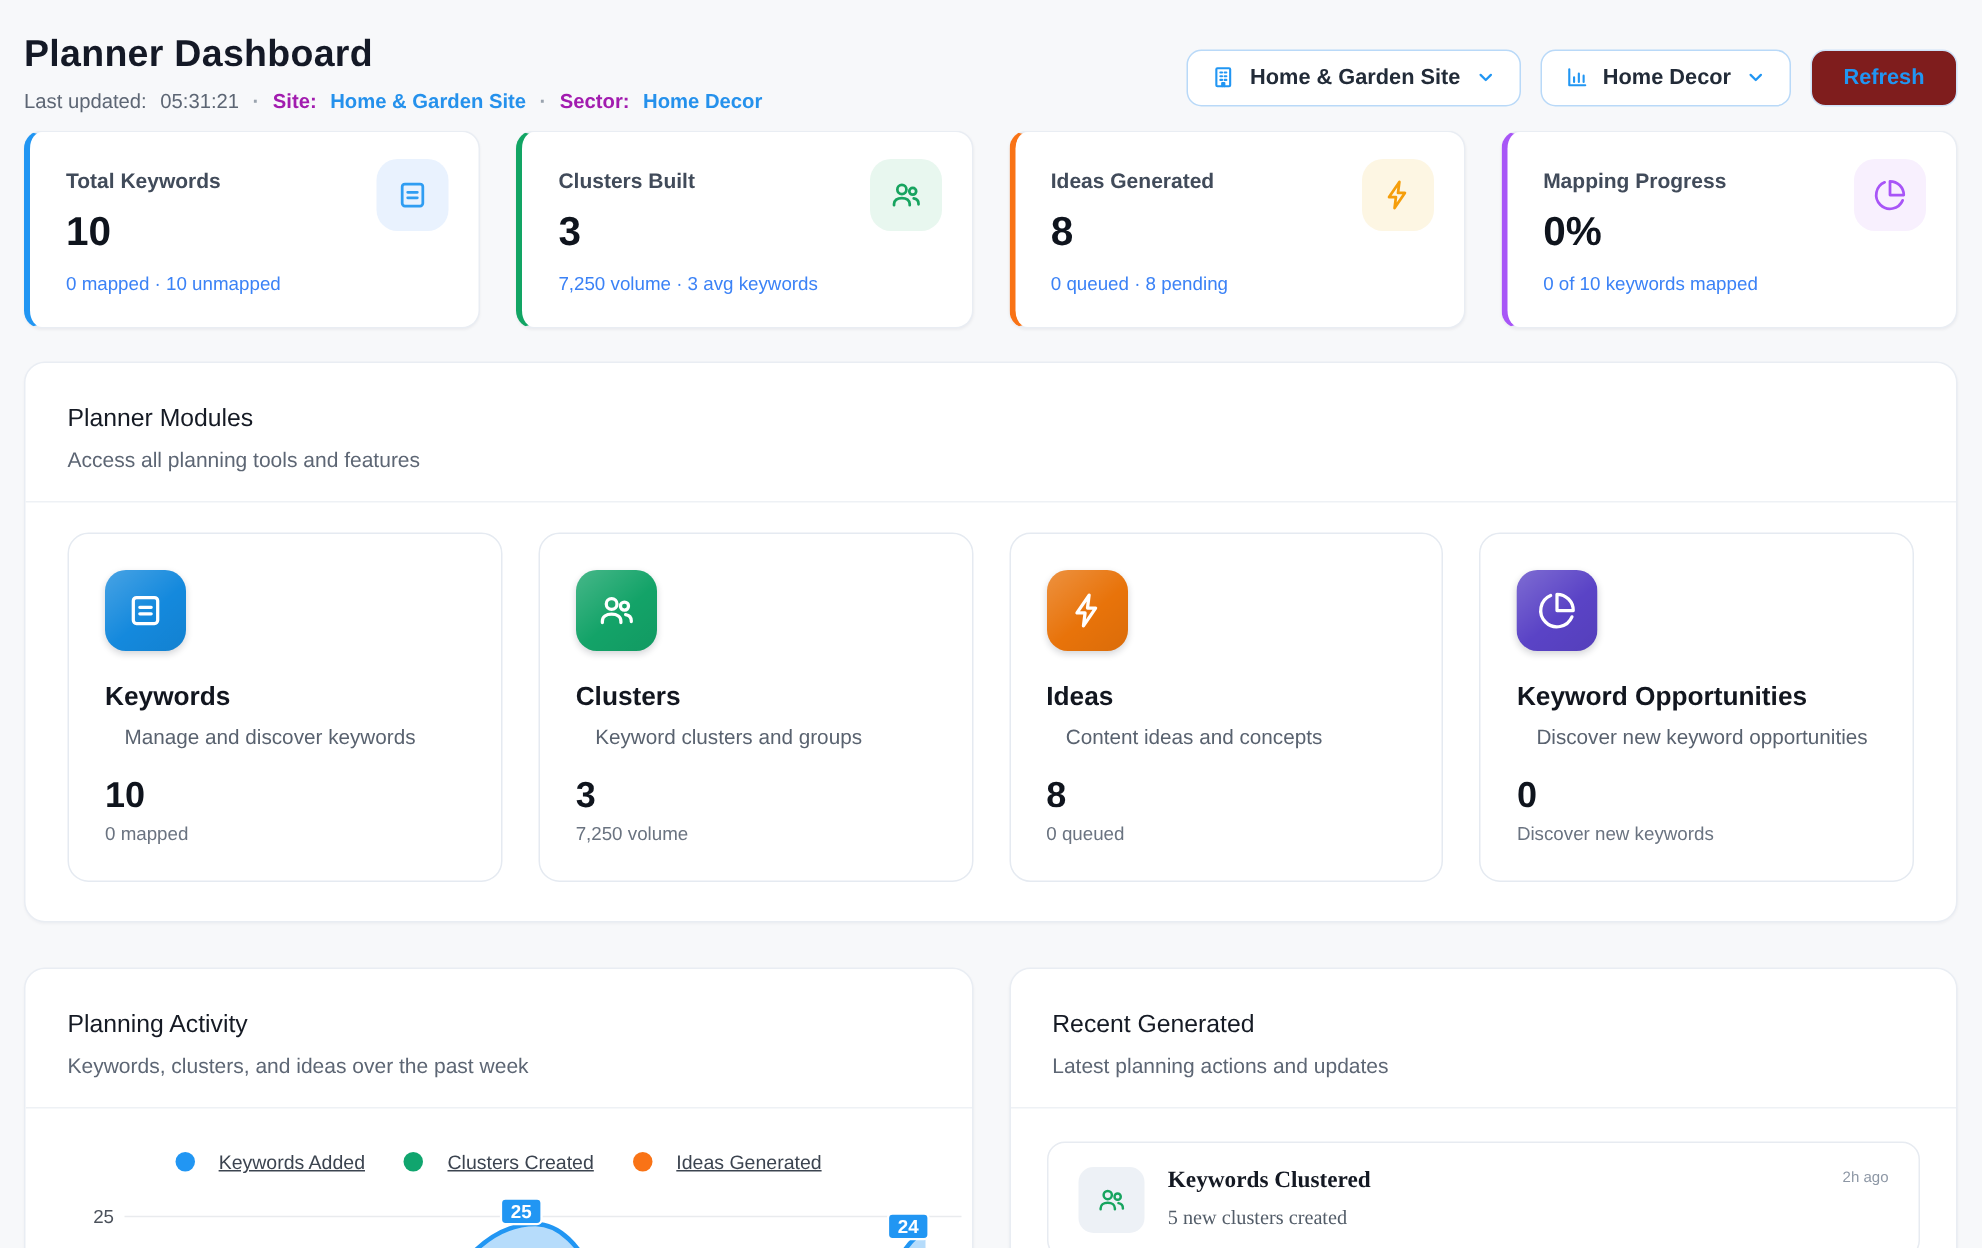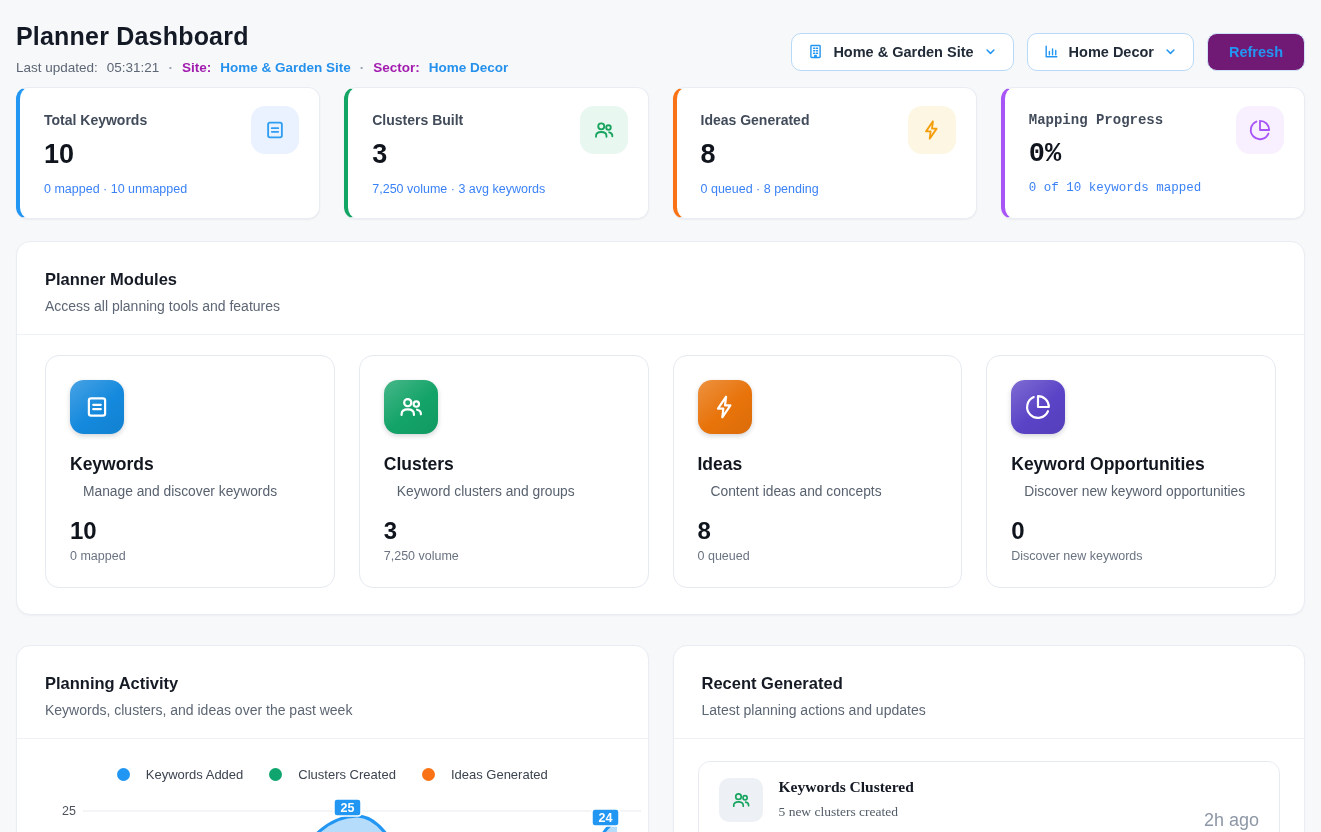--- a/index.html
+++ b/index.html
@@ -20,21 +20,21 @@
   .meta a.link { color:#2591ec; font-weight:700; text-decoration:none; }
 
   .toolbar { display:flex; gap:13px; padding-top:6px; }
   .btn {
     display:inline-flex; align-items:center; gap:9px; height:38px; padding:0 15px;
     background:#fff; border:1px solid #b9d9f8; border-radius:10px;
     font-size:14.5px; font-weight:700; color:#222b38; cursor:pointer;
     font-family:inherit;
   }
   .btn .ic { color:#2196f3; }
-  .btn-refresh { color:#2196f3; border-color:#cfe2f8; background:#701a75; padding:0 21px; }
+  .btn-refresh { color:#2196f3; border-color:#cfe2f8; background:#7f1d1d; padding:0 21px; }
 
   .ic { display:inline-block; vertical-align:middle; }
 
   
   .stats { display:grid; grid-template-columns:repeat(4,1fr); gap:24px; margin-top:12px; }
   .stat {
     position:relative; background:#fff; height:132px;
     border:1px solid #e9edf3; border-left:4px solid #ccc; border-radius:12px;
     padding:24px 22px 0 24px; box-shadow:0 1px 2px rgba(16,24,40,.05);
   }
@@ -45,21 +45,21 @@
     position:absolute; top:18px; right:20px; width:48px; height:48px; border-radius:14px;
     display:flex; align-items:center; justify-content:center;
   }
 
   
   .panel {
     background:#fff; border:1px solid #e9edf3; border-radius:14px;
     box-shadow:0 1px 2px rgba(16,24,40,.04); margin-top:22px;
   }
   .panel-head { padding:28px 28px 20px; }
-  .panel-title { font-size:16.5px; font-weight:700; color:#151a24; }
+  .panel-title { font-size:16.5px; font-weight:400; color:#151a24; }
   .panel-sub { font-size:14px; color:#5d6674; margin-top:9px; }
   .panel-divider { border-top:1px solid #eef1f5; }
 
   
   .modules { display:grid; grid-template-columns:repeat(4,1fr); gap:24px; padding:20px 28px 26px; }
   .module { border:1px solid #e5eaf1; border-radius:14px; padding:24px; background:#fff; cursor:pointer; }
   .module-icon {
     width:54px; height:54px; border-radius:14px; color:#fff;
     display:flex; align-items:center; justify-content:center;
     background-image:linear-gradient(140deg, rgba(255,255,255,.22), rgba(255,255,255,0) 55%, rgba(0,0,0,.06));
@@ -68,39 +68,39 @@
   .module-title { margin-top:20px; font-size:17.5px; font-weight:800; color:#12161f; }
   .module-desc { margin-top:9px; font-size:13.8px; color:#59626f;margin-left:13px; }
   .module-value { margin-top:18px; font-size:24px; font-weight:800; color:#0f141d; }
   .module-sub { margin-top:4px; font-size:12.5px; color:#6a7380; }
 
   
   .bottom { display:grid; grid-template-columns:1fr 1fr; gap:24px; margin-top:30px; }
   .bottom .panel { margin-top:0; height:420px; overflow:hidden; }
 
   .legend { display:flex; justify-content:center; align-items:center; gap:26px; margin-top:28px; }
-  .legend-item { display:flex; align-items:center; gap:16px; font-size:13px; color:#3c4450; cursor:pointer; }
+  .legend-item { display:flex; align-items:center; gap:16px; font-size:13px; color:#3c4450; cursor:pointer;text-decoration:underline; }
   .legend-dot { width:13px; height:13px; border-radius:50%; background:#888; }
 
   .chart-wrap { margin-top:14px; }
   .chart-wrap svg { display:block; }
 
   .activity-list { padding:22px 24px; }
   .activity-item {
     display:flex; gap:16px; align-items:flex-start;
     border:1px solid #e7ebf1; border-radius:12px; padding:16px 20px; cursor:pointer;
   }
   .activity-icon {
     width:44px; height:44px; border-radius:10px; flex:0 0 auto;
     display:flex; align-items:center; justify-content:center;
   }
   .activity-body { flex:1;font-family:Liberation Serif, serif; }
   .activity-title { font-size:15.5px; font-weight:800; color:#141923; }
   .activity-desc { margin-top:8px; font-size:13.5px; color:#525c68; }
-  .activity-time { font-size:18px; color:#8d97a5; padding-top:2px;margin-top:30px; }
+  .activity-time { font-size:10px; color:#8d97a5; padding-top:2px; }
 </style>
 </head>
 <body>
 
 <svg width="0" height="0" style="position:absolute" aria-hidden="true">
   <defs>
     <symbol id="i-doc" viewBox="0 0 24 24">
       <g stroke="currentColor" fill="none" stroke-width="2" stroke-linecap="round" stroke-linejoin="round">
         <rect x="4.5" y="4" width="15" height="16" rx="2"></rect>
         <path d="M8.5 10h7M8.5 14h7"></path>
@@ -209,21 +209,21 @@
     <div class="stat" style="border-left-color: rgb(249, 115, 22);">
       <div class="stat-label">Ideas Generated</div>
       <div class="stat-value">8</div>
       <div class="stat-sub">0 queued · 8 pending</div>
       <div class="stat-icon" style="background-color: rgb(253, 246, 227); color: rgb(245, 158, 11);">
         <svg class="ic" width="22" height="22">
             <use href="#i-zap"></use>
           </svg>
       </div>
     </div>
-    <div class="stat" style="border-left-color: rgb(168, 85, 247); font-family: Liberation Mono, monospace;">
+    <div class="stat" style="border-left-color: rgb(168, 85, 247);">
       <div class="stat-label">Mapping Progress</div>
       <div class="stat-value">0%</div>
       <div class="stat-sub">0 of 10 keywords mapped</div>
       <div class="stat-icon" style="background-color: rgb(248, 240, 254); color: rgb(168, 85, 247);">
         <svg class="ic" width="22" height="22">
             <use href="#i-pie"></use>
           </svg>
       </div>
     </div>
   </div>

